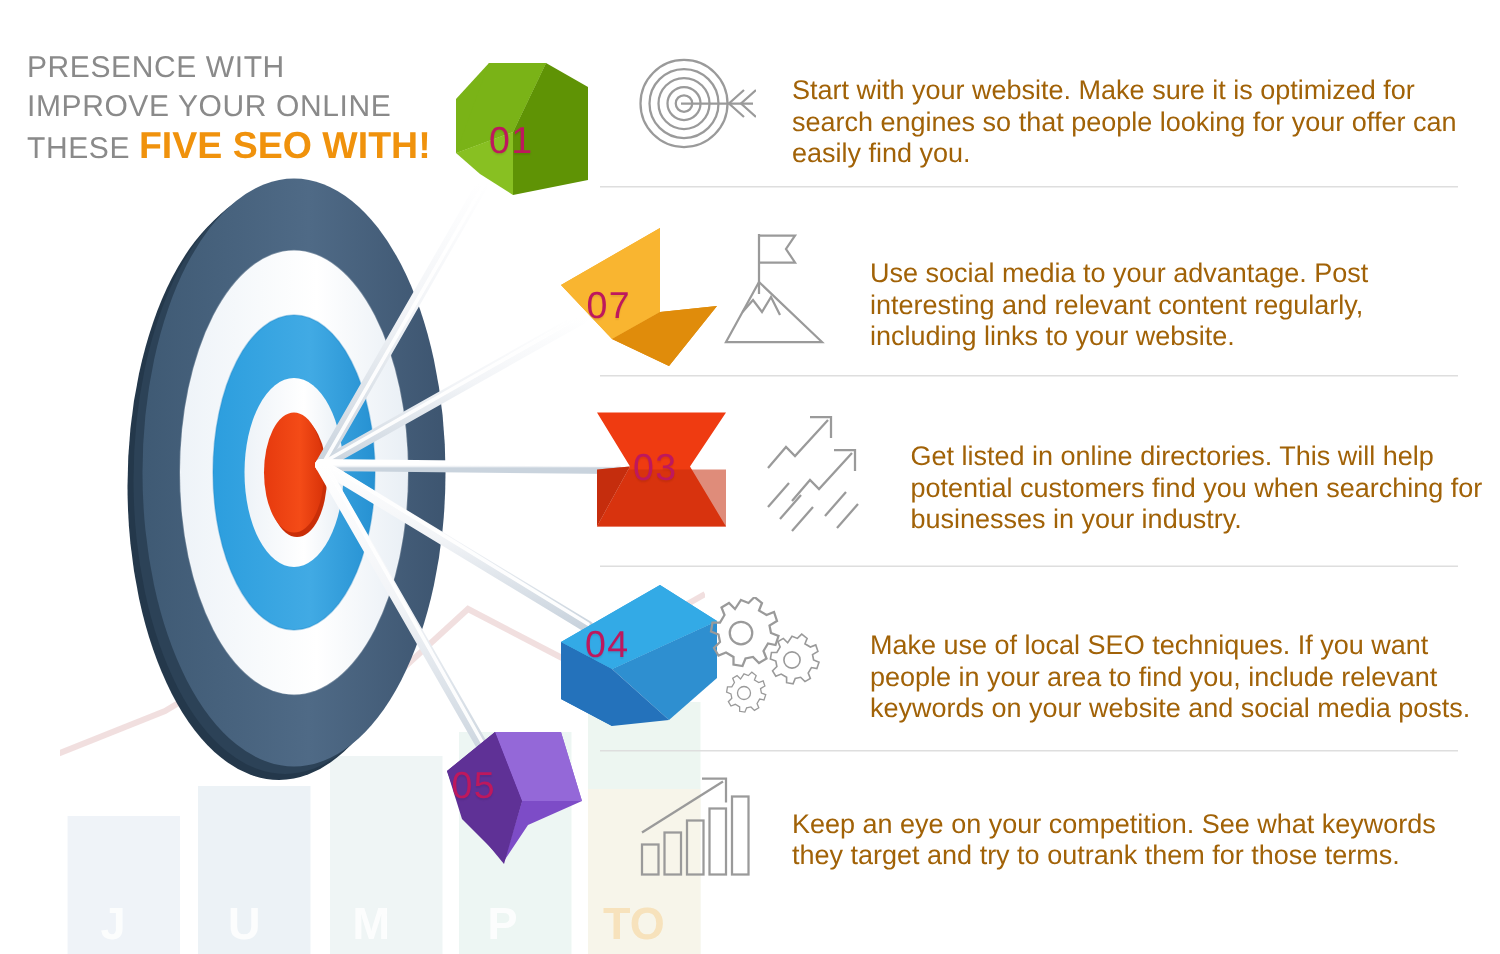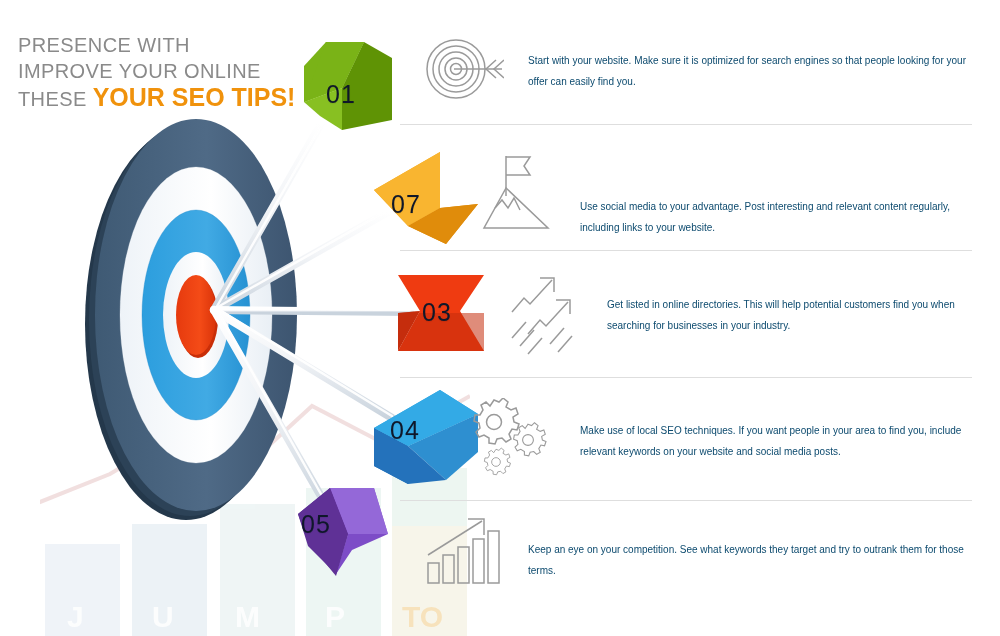--- a/index.html
+++ b/index.html
@@ -32,31 +32,31 @@
 
   
   .target-wrap { position: absolute; left: 78px; top: 112px; width: 250px; height: 410px; }
 
   
   .shafts { position: absolute; left: 0; top: 0; width: 1000px; height: 636px; pointer-events: none; }
 
   
   .badge { position: absolute; }
   .badge .num {
-    position: absolute; color: #0f172a; font-size: 25px;
+    position: absolute; color: #be185d; font-size: 25px;
     font-family: "Liberation Sans", sans-serif; font-weight: normal;
     letter-spacing: 1px; z-index: 5; text-shadow: 0 1px 1px rgba(0,0,0,.08);
   }
 
   
   .row { position: absolute; left: 400px; width: 572px; }
   .row .icon { position: absolute; left: 0; top: 0; }
   .row .desc {
     position: absolute;
-    font-size: 10px; line-height: 21px; color: #0c4a6e;
+    font-size: 18px; line-height: 21px; color: #a16207;
     font-family: "Liberation Sans", sans-serif;
   }
   .divider { position: absolute; left: 400px; width: 572px; height: 1px; background: #dedede; }
 </style>
 </head>
 <body>
 
 <div id="stage">
 
   <div class="watermark">
@@ -75,21 +75,21 @@
     <span class="wm-letter" style="left:112px;">U</span>
     <span class="wm-letter" style="left:195px;">M</span>
     <span class="wm-letter" style="left:285px;">P</span>
     <span class="wm-letter" style="left:362px;color:#f7dfb4;">TO</span>
   </div>
 
   <div class="title-block">
     <div class="title-line">PRESENCE WITH</div>
     <div class="title-line">IMPROVE YOUR ONLINE</div>
     <div class="title-line">
-      <span>THESE </span><span class="hl">YOUR SEO TIPS!</span>
+      <span>THESE </span><span class="hl">FIVE SEO WITH!</span>
     </div>
   </div>
 
   <div class="target-wrap">
     <svg width="250" height="410" viewBox="0 0 250 410">
       <defs>
         <linearGradient id="gOuter" x1="0" y1="0" x2="1" y2="0">
           <stop offset="0%" stop-color="#3f5a74"></stop>
           <stop offset="55%" stop-color="#4f6a86"></stop>
           <stop offset="100%" stop-color="#3d5570"></stop>
@@ -222,21 +222,21 @@
 
   <div class="row" style="top:148px; height:88px;">
     <div class="icon" style="left:78px; top:0;">
       <svg width="80" height="84" viewBox="0 0 80 84" fill="none" stroke="#9a9a9a" stroke-width="1.5">
         <line x1="28" y1="8" x2="28" y2="48"></line>
         <polyline points="28,9 52,9 46,18 52,27 28,27"></polyline>
         <path d="M28 40 L6 80 L70 80 Z"></path>
         <polyline points="17 60 24 52 30 60 36 50 42 62"></polyline>
       </svg>
     </div>
-    <div class="desc" style="left:180px; top:24px; width:400px;margin-top:24px;">Use social media to your advantage. Post interesting and relevant content regularly, including links to your website.</div>
+    <div class="desc" style="left:180px; top:24px; width:400px;">Use social media to your advantage. Post interesting and relevant content regularly, including links to your website.</div>
   </div>
   <div class="divider" style="top:250px;"></div>
 
   <div class="row" style="top:272px; height:92px;">
     <div class="icon" style="left:106px; top:0;">
       <svg width="80" height="88" viewBox="0 0 80 88" fill="none" stroke="#9a9a9a" stroke-width="1.5">
         <polyline points="6,40 18,26 24,32 46,8"></polyline>
         <polyline points="34,6 48,6 48,20"></polyline>
         <polyline points="22,62 34,48 40,54 62,30"></polyline>
         <polyline points="50,28 64,28 64,42"></polyline>

